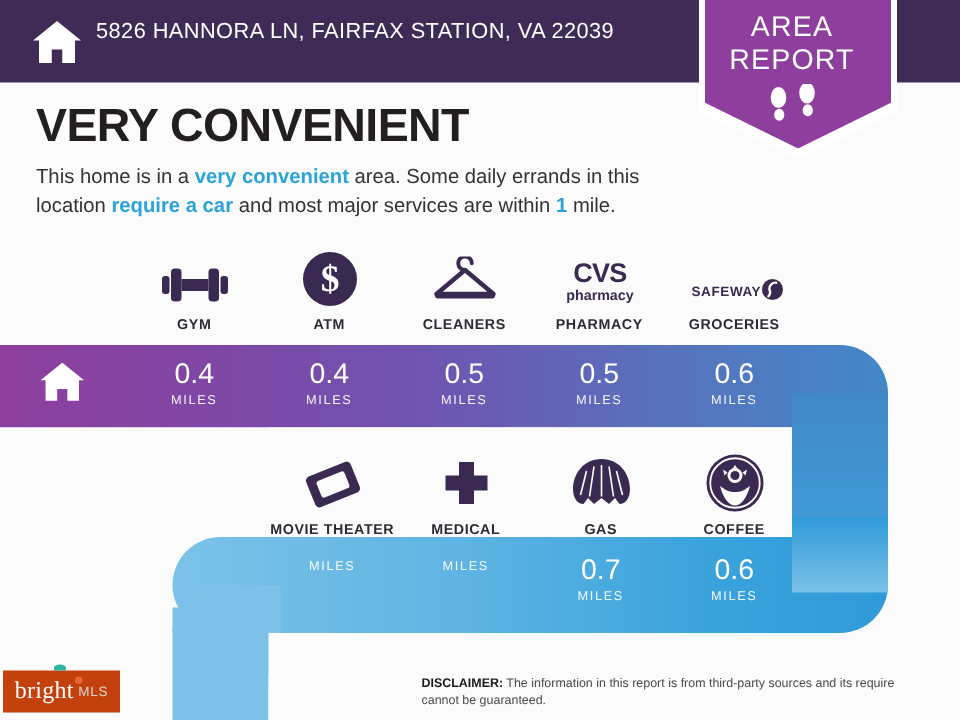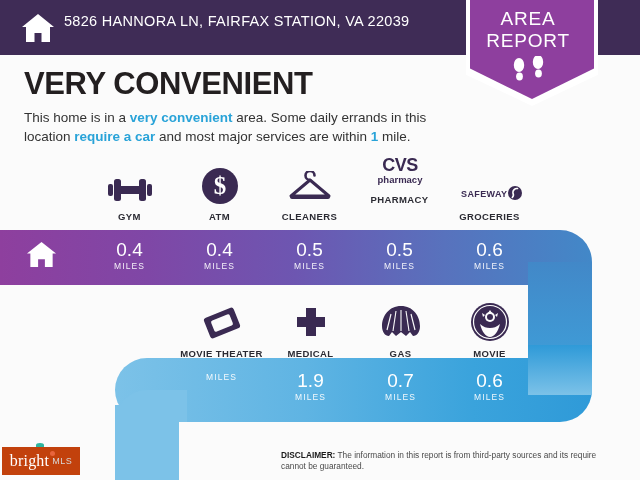--- a/index.html
+++ b/index.html
@@ -295,21 +295,21 @@
     <div class="icon-art">
       <svg width="48" height="34" viewBox="0 0 48 34">
         <path d="M24 9 a4.5 4.5 0 1 1 4.5 -4.5" fill="none" stroke="#3a2a52" stroke-width="2.6" stroke-linecap="round"></path>
         <path d="M24 9 L5 25 h38 Z" fill="none" stroke="#3a2a52" stroke-width="3" stroke-linejoin="round"></path>
         <rect x="4" y="24" width="40" height="4" rx="2" fill="#3a2a52"></rect>
       </svg>
     </div>
     <div class="icon-label">CLEANERS</div>
   </div>
 
-  <div class="icon-cell" style="left:355px; top:146px;text-align:center;">
+  <div class="icon-cell" style="left:355px; top:163px;text-align:center;">
     <div class="icon-art">
       <svg width="62" height="34" viewBox="0 0 62 34">
         <text x="31" y="17" text-anchor="middle" font-family="Liberation Sans, sans-serif" font-size="18" font-weight="bold" fill="#3a2a52" letter-spacing="-0.5">CVS</text>
         <text x="31" y="29" text-anchor="middle" font-family="Liberation Sans, sans-serif" font-size="9.5" font-weight="bold" fill="#3a2a52">pharmacy</text>
       </svg>
     </div>
     <div class="icon-label">PHARMACY</div>
   </div>
 
   <div class="icon-cell" style="left:445px; top:163px;">
@@ -389,29 +389,28 @@
         <circle cx="20" cy="20" r="19" fill="#3a2a52"></circle>
         <circle cx="20" cy="20" r="16.5" fill="none" stroke="#fbfbfb" stroke-width="1.2"></circle>
         <circle cx="20" cy="15" r="5" fill="#fbfbfb"></circle>
         <circle cx="20" cy="15" r="3" fill="#3a2a52"></circle>
         <path d="M10 22 C12 30 16 35 20 35 C24 35 28 30 30 22 C26 25 24 26 20 26 C16 26 14 25 10 22 Z" fill="#fbfbfb"></path>
         <path d="M20 8 l2 3 h-4 Z" fill="#fbfbfb"></path>
         <path d="M12 11 l3 2 l-2 2 Z" fill="#fbfbfb"></path>
         <path d="M28 11 l-3 2 l2 2 Z" fill="#fbfbfb"></path>
       </svg>
     </div>
-    <div class="icon-label">MOVIE</div>
+    <div class="icon-label">COFFEE</div>
   </div>
 </div>
 
 <div class="seg-text" style="left:177px; top:371px;">
   <div class="seg-unit">MILES</div>
 </div>
 <div class="seg-text" style="left:266px; top:371px;">
-  <div class="seg-value">1.9</div>
   <div class="seg-unit">MILES</div>
 </div>
 <div class="seg-text" style="left:356px; top:371px;">
   <div class="seg-value">0.7</div>
   <div class="seg-unit">MILES</div>
 </div>
 <div class="seg-text" style="left:445px; top:371px;">
   <div class="seg-value">0.6</div>
   <div class="seg-unit">MILES</div>
 </div>

